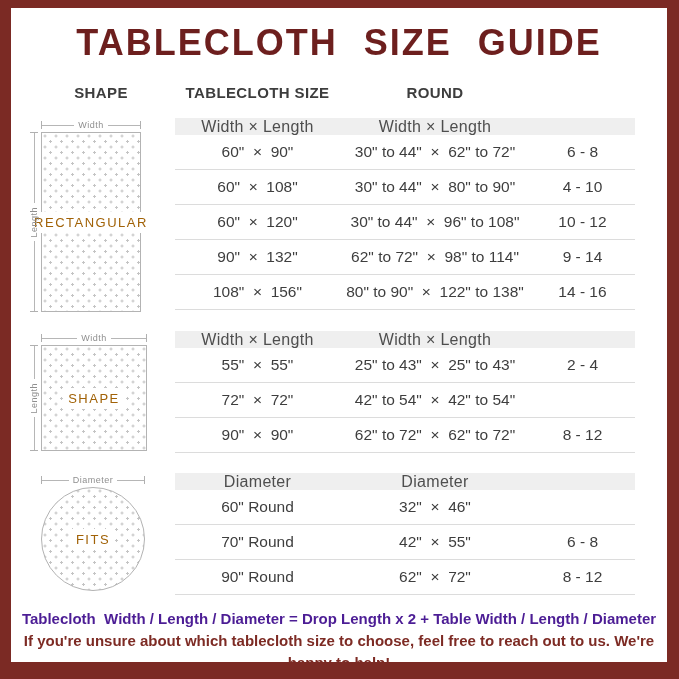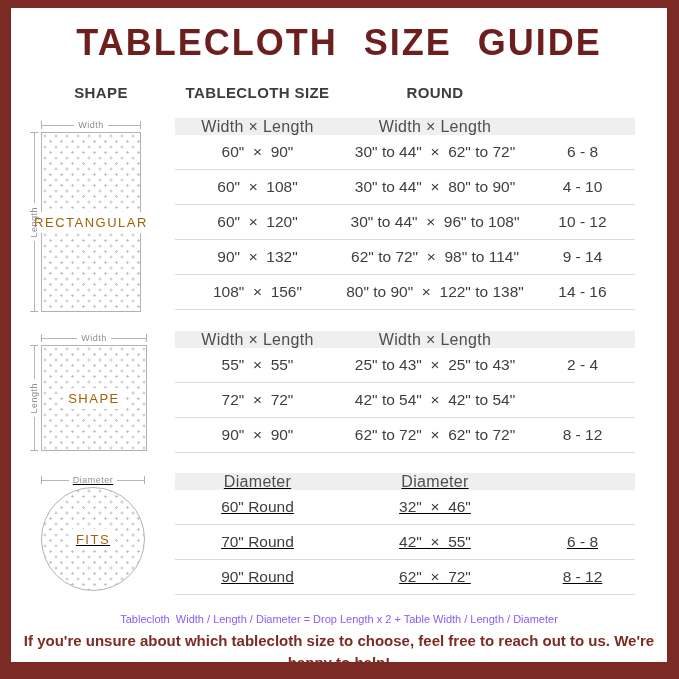--- a/index.html
+++ b/index.html
@@ -27,21 +27,21 @@
   }
 
   .col-headers { display:flex; margin-top:20px; }
   .ch { font-size:15px; font-weight:600; color:#3d3d3d; letter-spacing:0.4px; text-align:center; }
   .ch-shape { width:148px; margin-left:16px; }
   .ch-table { display:grid; grid-template-columns:165px 190px 105px; width:460px; }
 
   .sec { display:flex; align-items:flex-start; }
   .sec-rect   { margin-top:17px; }
   .sec-square { margin-top:19px; }
-  .sec-round  { margin-top:20px;text-decoration:underline; }
+  .sec-round  { margin-top:20px; }
 
   .shape-area { width:148px; margin-left:16px; flex:none; }
 
   .fig { display:grid; }
   .rect-fig   { grid-template-columns:14px 100px; grid-template-rows:14px 180px; }
   .square-fig { grid-template-columns:14px 106px; grid-template-rows:14px 106px; }
   .round-fig  { grid-template-columns:14px 104px; grid-template-rows:14px 104px; }
 
   .harrow { grid-column:2; grid-row:1; display:flex; align-items:center; height:14px; }
   .htick { width:1px; height:8px; background:#b0b0b0; }
@@ -81,21 +81,21 @@
   }
   .row {
     display:grid; grid-template-columns:165px 190px 105px;
     height:35px; align-items:center;
     border-bottom:1px solid #dcdcdc;
     text-align:center;
   }
   .cell { font-size:15.5px; color:#3e3e3e; white-space:pre; }
 
   .footer { margin-top:13px; text-align:center; }
-  .f1 { font-size:11px; font-weight:400; color:#8b5cf6; line-height:22px; white-space:pre; }
+  .f1 { font-size:15px; font-weight:700; color:#4c1d95; line-height:22px; white-space:pre; }
   .f2 { font-size:15px; font-weight:600; color:#7d2b24; line-height:22px; }
 </style>
 </head>
 <body>
 
 <div class="frame">
 
   <h1 class="title">TABLECLOTH SIZE GUIDE</h1>
 
   <div class="col-headers">

